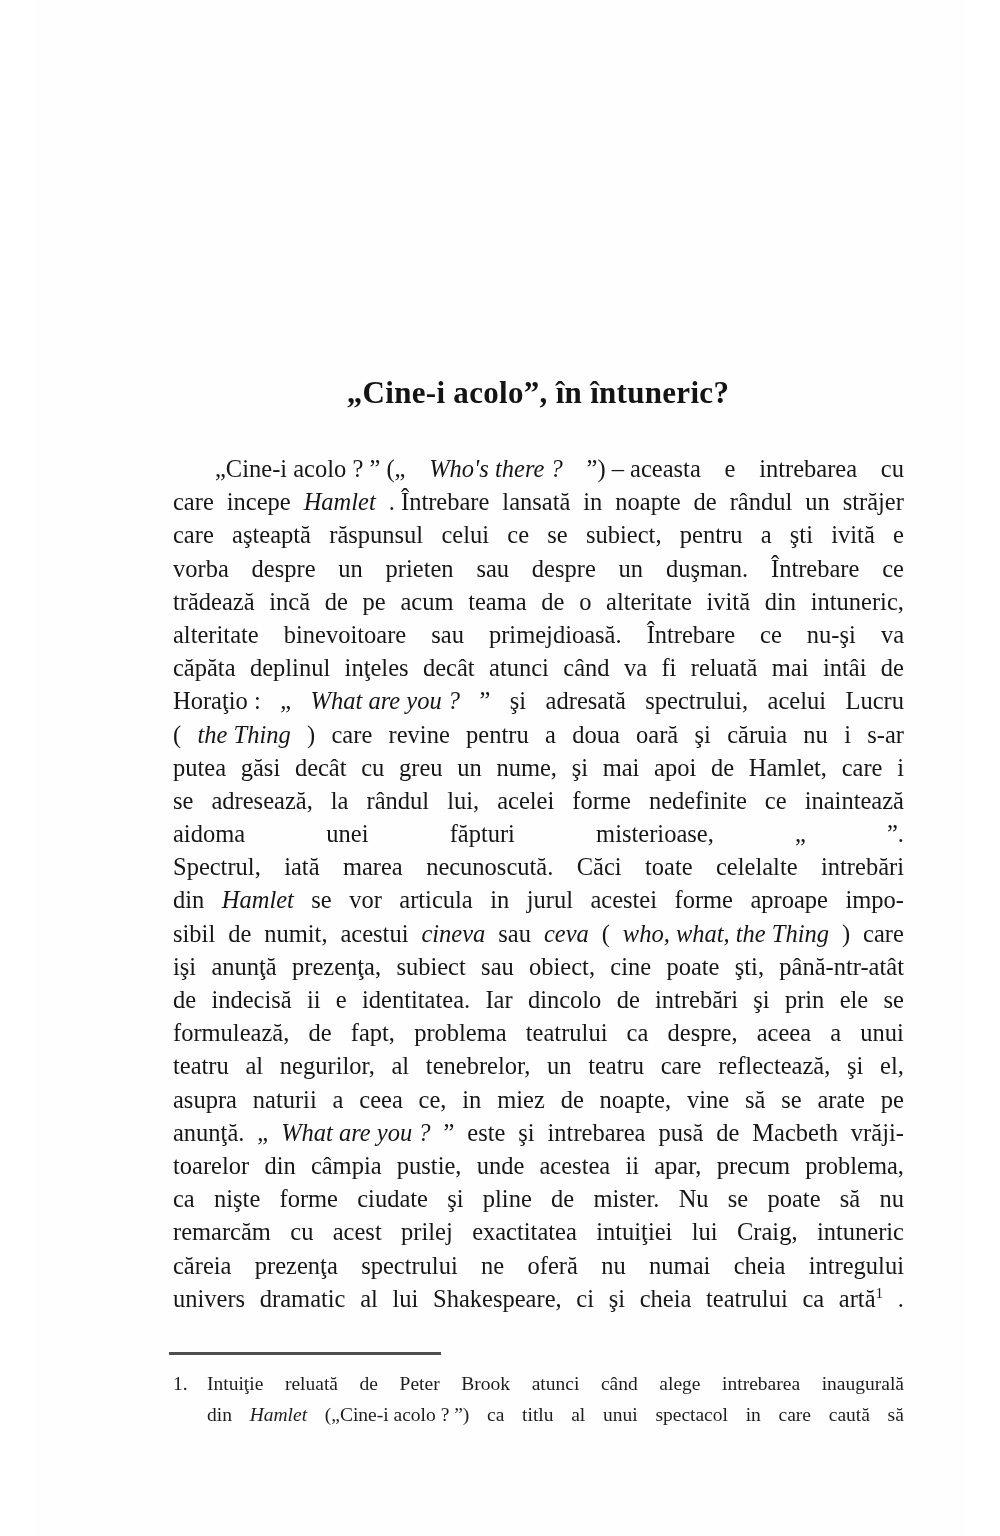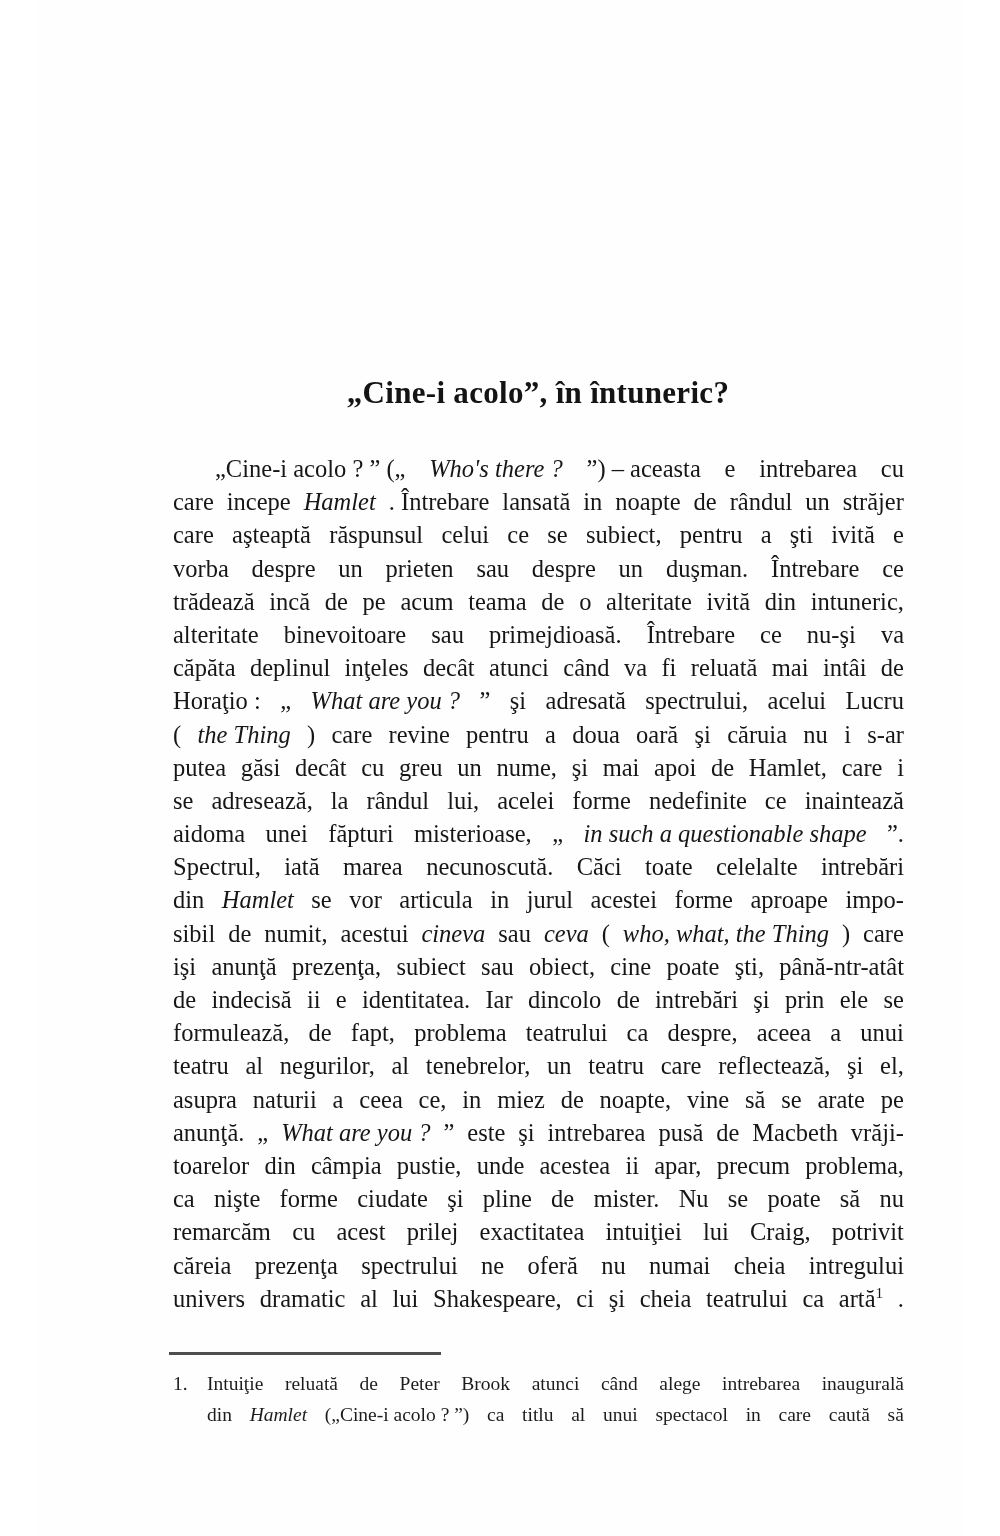--- a/index.html
+++ b/index.html
@@ -116,33 +116,33 @@
       <div class="body-line justify"><span class="w">care</span><span class="w">incepe</span><span class="w"><span class="it">Hamlet</span></span><span class="w">. Întrebare</span><span class="w">lansată</span><span class="w">in</span><span class="w">noapte</span><span class="w">de</span><span class="w">rândul</span><span class="w">un</span><span class="w">străjer</span></div>
       <div class="body-line justify"><span class="w">care</span><span class="w">aşteaptă</span><span class="w">răspunsul</span><span class="w">celui</span><span class="w">ce</span><span class="w">se</span><span class="w">subiect,</span><span class="w">pentru</span><span class="w">a</span><span class="w">şti</span><span class="w">ivită</span><span class="w">e</span></div>
       <div class="body-line justify"><span class="w">vorba</span><span class="w">despre</span><span class="w">un</span><span class="w">prieten</span><span class="w">sau</span><span class="w">despre</span><span class="w">un</span><span class="w">duşman.</span><span class="w">Întrebare</span><span class="w">ce</span></div>
       <div class="body-line justify"><span class="w">trădează</span><span class="w">incă</span><span class="w">de</span><span class="w">pe</span><span class="w">acum</span><span class="w">teama</span><span class="w">de</span><span class="w">o</span><span class="w">alteritate</span><span class="w">ivită</span><span class="w">din</span><span class="w">intuneric,</span></div>
       <div class="body-line justify"><span class="w">alteritate</span><span class="w">binevoitoare</span><span class="w">sau</span><span class="w">primejdioasă.</span><span class="w">Întrebare</span><span class="w">ce</span><span class="w">nu-şi</span><span class="w">va</span></div>
       <div class="body-line justify"><span class="w">căpăta</span><span class="w">deplinul</span><span class="w">inţeles</span><span class="w">decât</span><span class="w">atunci</span><span class="w">când</span><span class="w">va</span><span class="w">fi</span><span class="w">reluată</span><span class="w">mai</span><span class="w">intâi</span><span class="w">de</span></div>
       <div class="body-line justify"><span class="w">Horaţio :</span><span class="w">„</span><span class="w"><span class="it">What are you ?</span></span><span class="w">”</span><span class="w">şi</span><span class="w">adresată</span><span class="w">spectrului,</span><span class="w">acelui</span><span class="w">Lucru</span></div>
       <div class="body-line justify"><span class="w">(</span><span class="w"><span class="it">the Thing</span></span><span class="w">)</span><span class="w">care</span><span class="w">revine</span><span class="w">pentru</span><span class="w">a</span><span class="w">doua</span><span class="w">oară</span><span class="w">şi</span><span class="w">căruia</span><span class="w">nu</span><span class="w">i</span><span class="w">s-ar</span></div>
       <div class="body-line justify"><span class="w">putea</span><span class="w">găsi</span><span class="w">decât</span><span class="w">cu</span><span class="w">greu</span><span class="w">un</span><span class="w">nume,</span><span class="w">şi</span><span class="w">mai</span><span class="w">apoi</span><span class="w">de</span><span class="w">Hamlet,</span><span class="w">care</span><span class="w">i</span></div>
       <div class="body-line justify"><span class="w">se</span><span class="w">adresează,</span><span class="w">la</span><span class="w">rândul</span><span class="w">lui,</span><span class="w">acelei</span><span class="w">forme</span><span class="w">nedefinite</span><span class="w">ce</span><span class="w">inaintează</span></div>
-      <div class="body-line justify"><span class="w">aidoma</span><span class="w">unei</span><span class="w">făpturi</span><span class="w">misterioase,</span><span class="w">„</span><span class="w"><span class="it">in such a questionable shape</span></span><span class="w">”.</span></div>
+      <div class="body-line justify"><span class="w">aidoma</span><span class="w">unei</span><span class="w">făpturi</span><span class="w">misterioase,</span><span class="w">„</span><span class="w">”.</span></div>
       <div class="body-line justify"><span class="w">Spectrul,</span><span class="w">iată</span><span class="w">marea</span><span class="w">necunoscută.</span><span class="w">Căci</span><span class="w">toate</span><span class="w">celelalte</span><span class="w">intrebări</span></div>
       <div class="body-line justify"><span class="w">din</span><span class="w"><span class="it">Hamlet</span></span><span class="w">se</span><span class="w">vor</span><span class="w">articula</span><span class="w">in</span><span class="w">jurul</span><span class="w">acestei</span><span class="w">forme</span><span class="w">aproape</span><span class="w">impo-</span></div>
       <div class="body-line justify"><span class="w">sibil</span><span class="w">de</span><span class="w">numit,</span><span class="w">acestui</span><span class="w"><span class="it">cineva</span></span><span class="w">sau</span><span class="w"><span class="it">ceva</span></span><span class="w">(</span><span class="w"><span class="it">who, what, the Thing</span></span><span class="w">)</span><span class="w">care</span></div>
       <div class="body-line justify"><span class="w">işi</span><span class="w">anunţă</span><span class="w">prezenţa,</span><span class="w">subiect</span><span class="w">sau</span><span class="w">obiect,</span><span class="w">cine</span><span class="w">poate</span><span class="w">şti,</span><span class="w">până-ntr-atât</span></div>
       <div class="body-line justify"><span class="w">de</span><span class="w">indecisă</span><span class="w">ii</span><span class="w">e</span><span class="w">identitatea.</span><span class="w">Iar</span><span class="w">dincolo</span><span class="w">de</span><span class="w">intrebări</span><span class="w">şi</span><span class="w">prin</span><span class="w">ele</span><span class="w">se</span></div>
       <div class="body-line justify"><span class="w">formulează,</span><span class="w">de</span><span class="w">fapt,</span><span class="w">problema</span><span class="w">teatrului</span><span class="w">ca</span><span class="w">despre,</span><span class="w">aceea</span><span class="w">a</span><span class="w">unui</span></div>
       <div class="body-line justify"><span class="w">teatru</span><span class="w">al</span><span class="w">negurilor,</span><span class="w">al</span><span class="w">tenebrelor,</span><span class="w">un</span><span class="w">teatru</span><span class="w">care</span><span class="w">reflectează,</span><span class="w">şi</span><span class="w">el,</span></div>
       <div class="body-line justify"><span class="w">asupra</span><span class="w">naturii</span><span class="w">a</span><span class="w">ceea</span><span class="w">ce,</span><span class="w">in</span><span class="w">miez</span><span class="w">de</span><span class="w">noapte,</span><span class="w">vine</span><span class="w">să</span><span class="w">se</span><span class="w">arate</span><span class="w">pe</span></div>
       <div class="body-line justify"><span class="w">anunţă.</span><span class="w">„</span><span class="w"><span class="it">What are you ?</span></span><span class="w">”</span><span class="w">este</span><span class="w">şi</span><span class="w">intrebarea</span><span class="w">pusă</span><span class="w">de</span><span class="w">Macbeth</span><span class="w">vrăji-</span></div>
       <div class="body-line justify"><span class="w">toarelor</span><span class="w">din</span><span class="w">câmpia</span><span class="w">pustie,</span><span class="w">unde</span><span class="w">acestea</span><span class="w">ii</span><span class="w">apar,</span><span class="w">precum</span><span class="w">problema,</span></div>
       <div class="body-line justify"><span class="w">ca</span><span class="w">nişte</span><span class="w">forme</span><span class="w">ciudate</span><span class="w">şi</span><span class="w">pline</span><span class="w">de</span><span class="w">mister.</span><span class="w">Nu</span><span class="w">se</span><span class="w">poate</span><span class="w">să</span><span class="w">nu</span></div>
-      <div class="body-line justify"><span class="w">remarcăm</span><span class="w">cu</span><span class="w">acest</span><span class="w">prilej</span><span class="w">exactitatea</span><span class="w">intuiţiei</span><span class="w">lui</span><span class="w">Craig,</span><span class="w">potrivit</span></div>
+      <div class="body-line justify"><span class="w">remarcăm</span><span class="w">cu</span><span class="w">acest</span><span class="w">prilej</span><span class="w">exactitatea</span><span class="w">intuiţiei</span><span class="w">lui</span><span class="w">Craig,</span><span class="w">intuneric</span></div>
       <div class="body-line justify"><span class="w">căreia</span><span class="w">prezenţa</span><span class="w">spectrului</span><span class="w">ne</span><span class="w">oferă</span><span class="w">nu</span><span class="w">numai</span><span class="w">cheia</span><span class="w">intregului</span></div>
       <div class="body-line justify"><span class="w">univers</span><span class="w">dramatic</span><span class="w">al</span><span class="w">lui</span><span class="w">Shakespeare,</span><span class="w">ci</span><span class="w">şi</span><span class="w">cheia</span><span class="w">teatrului</span><span class="w">ca</span><span class="w">artă<sup>1</sup></span><span class="w">.</span></div>
     </div>
 
   <div class="footnote-rule"></div>
 
   <div class="footnote-block">
     <span class="fn-marker">1.</span>
   <div class="fn-line justify hang"><span class="w">Intuiţie</span><span class="w">reluată</span><span class="w">de</span><span class="w">Peter</span><span class="w">Brook</span><span class="w">atunci</span><span class="w">când</span><span class="w">alege</span><span class="w">intrebarea</span><span class="w">inaugurală</span></div>
       <div class="fn-line justify hang"><span class="w">din</span><span class="w"><span class="it">Hamlet</span></span><span class="w">(„Cine-i acolo ? ”)</span><span class="w">ca</span><span class="w">titlu</span><span class="w">al</span><span class="w">unui</span><span class="w">spectacol</span><span class="w">in</span><span class="w">care</span><span class="w">caută</span><span class="w">să</span></div>

